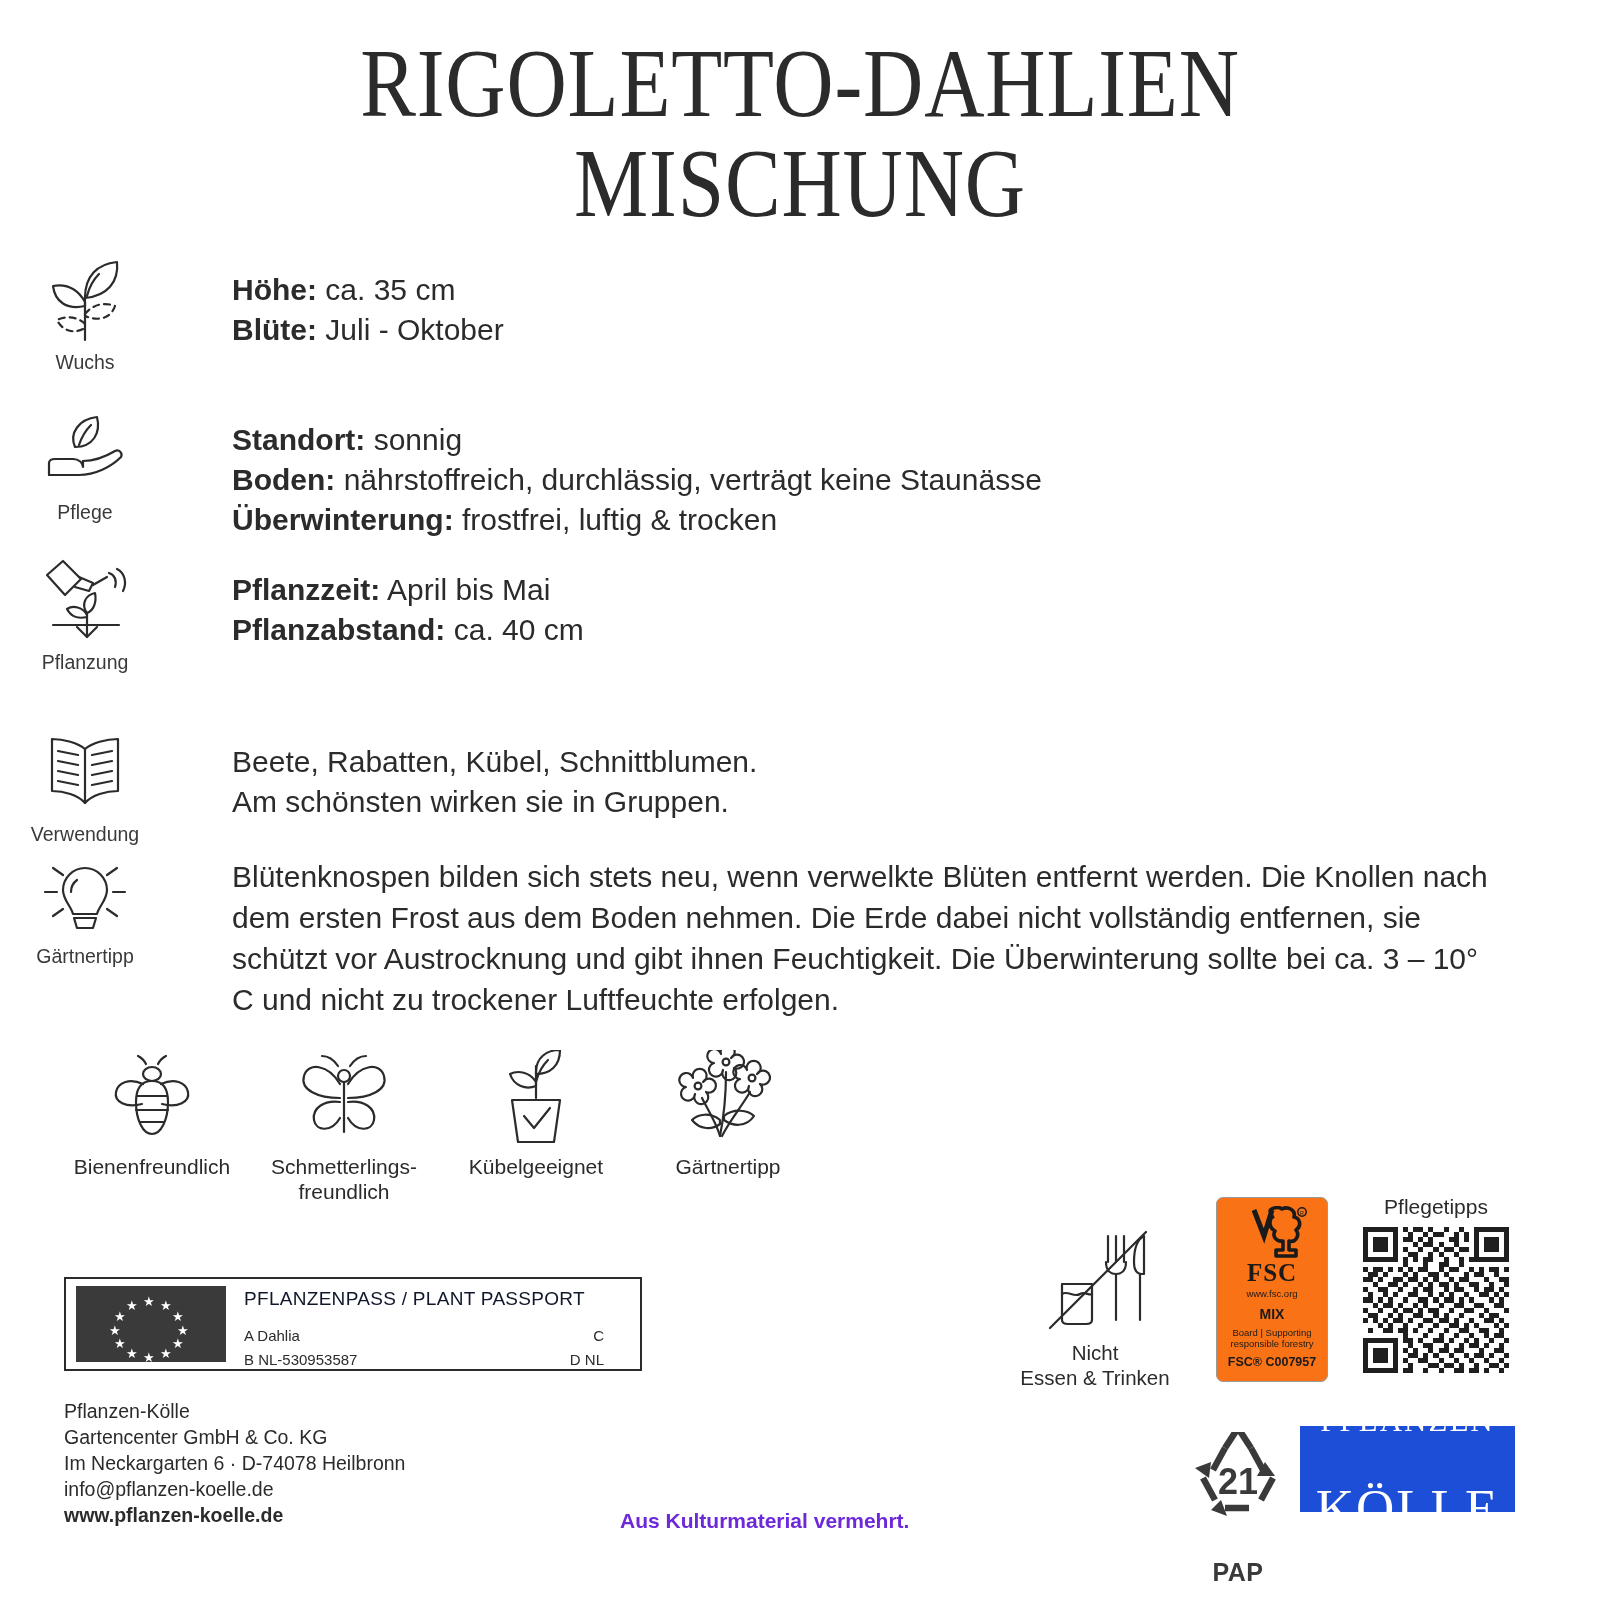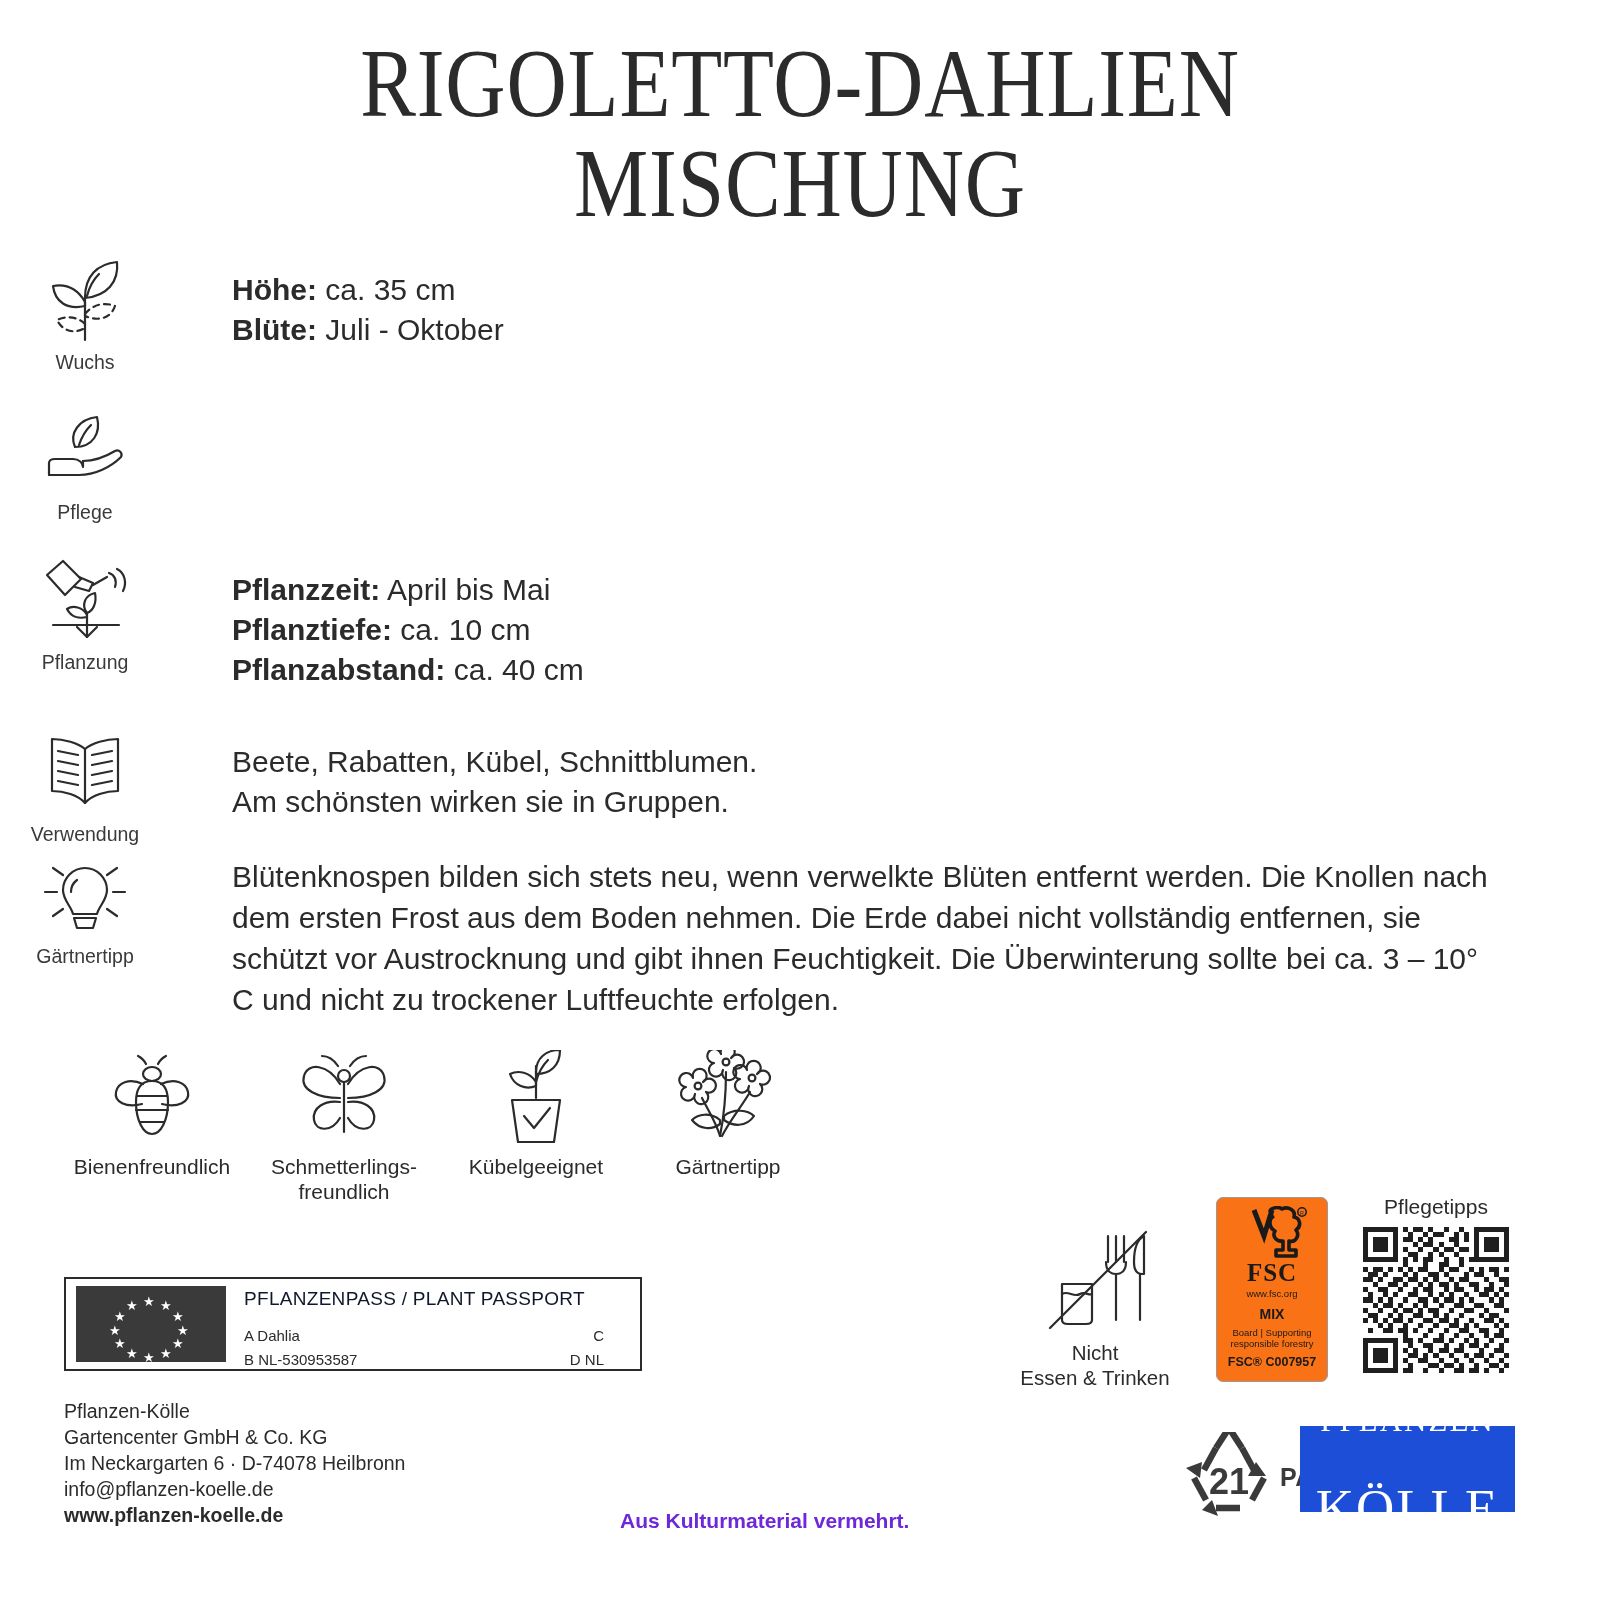--- a/index.html
+++ b/index.html
@@ -85,21 +85,21 @@
   .fscWord{font-family:"Liberation Serif","DejaVu Serif",serif;font-size:25px;font-weight:700;letter-spacing:1px;color:#1a1a1a;margin-top:1px;}
   .fscUrl{font-size:9.5px;color:#1a1a1a;margin-top:1px;}
   .fscMix{font-size:14px;font-weight:700;margin-top:7px;color:#1a1a1a;}
   .fscDesc{font-size:9.5px;line-height:11px;text-align:center;margin-top:5px;color:#1a1a1a;white-space:pre-line;}
   .fscCode{font-size:12.5px;font-weight:700;margin-top:6px;color:#1a1a1a;}
 
   .qrWrap{position:absolute;left:1356px;top:1195px;width:160px;display:flex;flex-direction:column;align-items:center;}
   .qrLbl{font-size:21px;color:#2b2b2b;margin-bottom:8px;}
   .qr{width:146px;height:146px;}
 
-  .pap{position:absolute;left:1178px;top:1432px;width:120px;display:flex;flex-direction:row;align-items:center;}
+  .pap{position:absolute;left:1178px;top:1432px;width:120px;display:flex;flex-direction:column;align-items:center;gap:36px;}
   .papLbl{font-size:25px;font-weight:700;letter-spacing:.5px;color:#3a3a3a;margin-top:-2px;}
 
   .brand{
     position:absolute;left:1300px;top:1426px;width:215px;height:86px;
     background:#1d4ed8;display:flex;flex-direction:column;
     align-items:center;justify-content:center;gap:43px;
   }
   .brandTop{font-family:"Liberation Serif","DejaVu Serif",serif;color:#fff;font-size:31px;letter-spacing:2px;line-height:34px;}
   .brandBot{font-family:"Liberation Serif","DejaVu Serif",serif;color:#fff;font-size:53px;letter-spacing:2px;line-height:54px;}
 
@@ -142,20 +142,25 @@
         <div class="icoBox">
           <svg width="92" height="80" viewBox="0 0 92 80">
             <path class="s" d="M36 36 C30 22 40 8 58 6 C62 22 54 36 36 36 Z"></path>
             <path class="s" d="M52 14 C46 20 42 28 40 34"></path>
             <path class="s" d="M10 64 L10 52 C10 50 12 48 16 48 L34 48"></path>
             <path class="s" d="M10 64 L40 64 C56 64 72 56 82 46 C84 42 80 38 76 40 C66 46 56 50 44 50"></path>
             <path class="s" d="M34 48 C40 48 44 52 44 56 L44 50"></path>
           </svg>
         </div>
         <div class="icoLbl">Pflege</div>
+      </div>
+      <div class="txtCol">
+        <div class="line"><b>Standort:</b><span> sonnig</span></div>
+        <div class="line"><b>Boden:</b><span> nährstoffreich, durchlässig, verträgt keine Staunässe</span></div>
+        <div class="line"><b>Überwinterung:</b><span> frostfrei, luftig &amp; trocken</span></div>
       </div>
     </div>
 
     <div class="row r3">
       <div class="icoCol">
         <div class="icoBox">
           <svg width="100" height="92" viewBox="0 0 100 92">
             <path class="s" d="M12 20 L28 6 L46 24 L30 40 Z"></path>
             <path class="s" d="M44 22 L58 28 L54 36 L40 32"></path>
             <path class="s" d="M58 30 L72 22"></path>
@@ -165,21 +170,20 @@
             <path class="s" d="M52 60 C48 52 38 50 32 54 C36 62 44 64 52 62"></path>
             <path class="s" d="M52 58 L52 82"></path>
             <path class="s" d="M42 72 L52 82 L62 72"></path>
             <path class="s" d="M18 70 L84 70"></path>
           </svg>
         </div>
         <div class="icoLbl">Pflanzung</div>
       </div>
       <div class="txtCol">
         <div class="line"><b>Pflanzzeit:</b><span> April bis Mai</span></div>
-        <div class="line"><b>Pflanztiefe:</b><span> ca. 10 cm</span></div>
         <div class="line"><b>Pflanzabstand:</b><span> ca.  40 cm</span></div>
       </div>
     </div>
 
     <div class="row r4">
       <div class="icoCol">
         <div class="icoBox">
           <svg width="86" height="80" viewBox="0 0 86 80">
             <path class="s" d="M43 16 L43 70"></path>
             <path class="s" d="M43 16 C36 10 22 6 10 6 L10 58 C22 58 36 62 43 70 C50 62 64 58 76 58 L76 6 C64 6 50 10 43 16 Z"></path>

